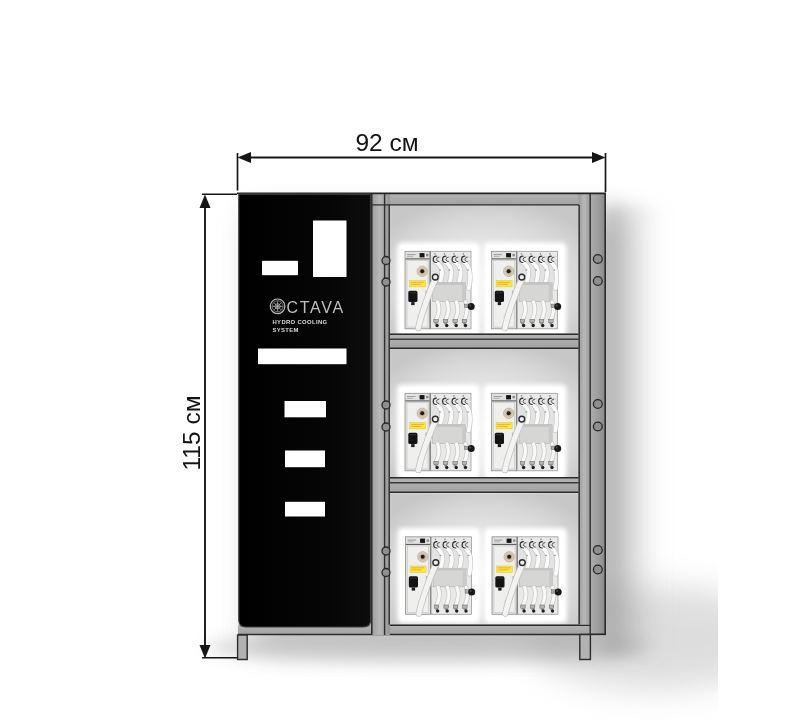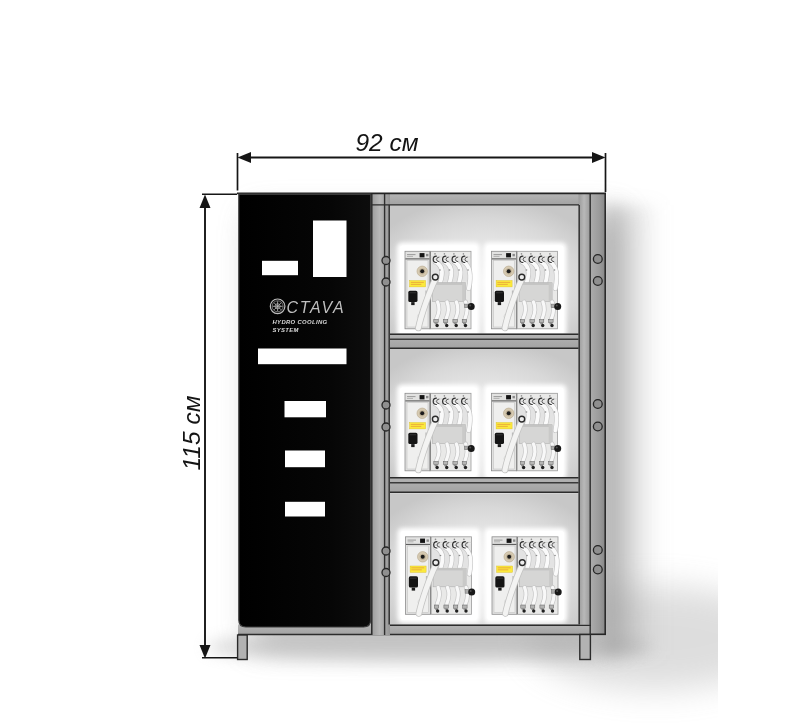--- a/index.html
+++ b/index.html
@@ -1,17 +1,17 @@
 <!DOCTYPE html>
 <html><head>
 <meta charset="utf-8">
 <style>
   html,body{margin:0;padding:0;background:#ffffff;}
   .page{position:relative;width:718px;height:727px;background:#eab308;overflow:hidden;
-        font-family:"Liberation Sans", sans-serif;font-style:italic;}
+        font-family:"Liberation Sans", sans-serif;}
   svg{position:absolute;left:0;top:0;}
 </style>
 </head>
 <body>
 <div class="page">
 <svg width="807" height="727" viewBox="0 0 807 727">
 <defs>
   <filter id="soft" x="-60%" y="-60%" width="220%" height="220%">
     <feGaussianBlur stdDeviation="16"></feGaussianBlur>
   </filter>

